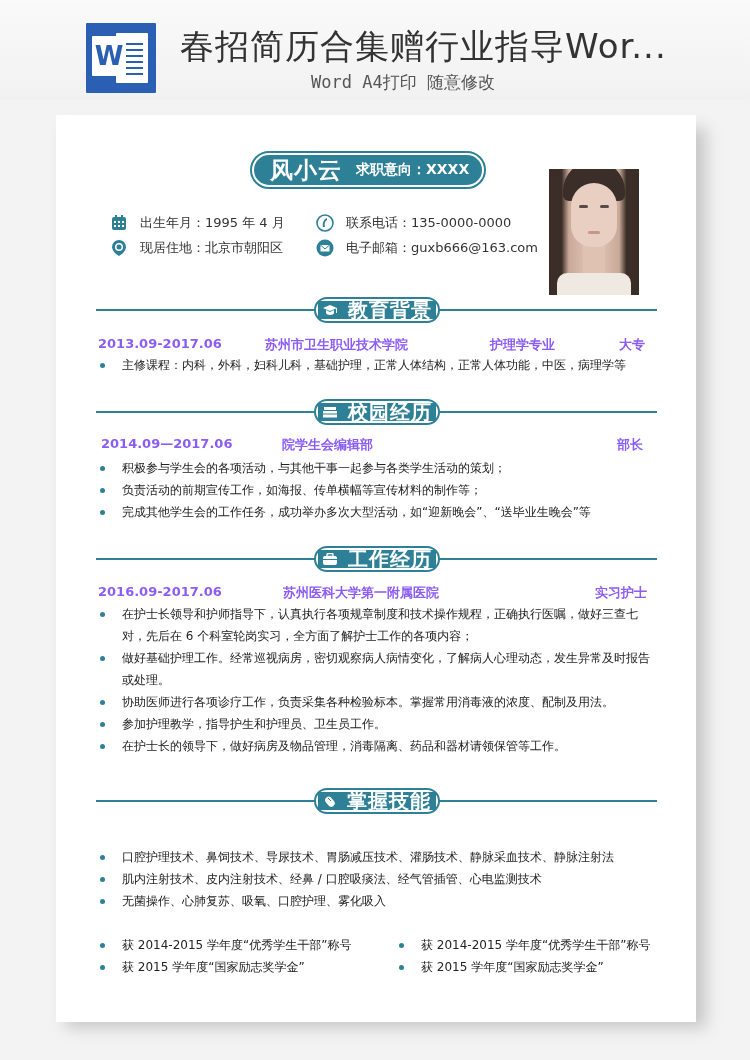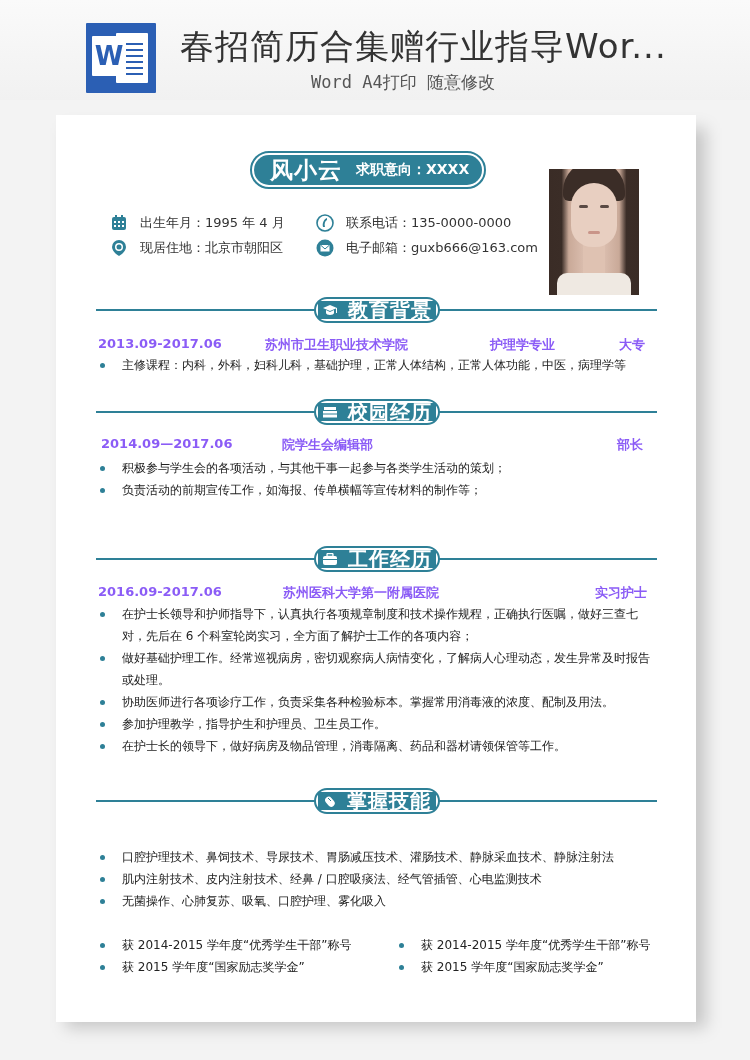--- a/index.html
+++ b/index.html
@@ -245,20 +245,21 @@
       </div>
   </div>
   <div class="entry-row" style="top:321px;">
     <span style="left:3px">2014.09—2017.06</span>
     <span style="left:184px">院学生会编辑部</span>
     <span style="left:519px">部长</span>
   </div>
   <ul class="bullets" style="top:342px;">
     <li>积极参与学生会的各项活动，与其他干事一起参与各类学生活动的策划；</li>
     <li>负责活动的前期宣传工作，如海报、传单横幅等宣传材料的制作等；</li>
+    <li>完成其他学生会的工作任务，成功举办多次大型活动，如“迎新晚会”、“送毕业生晚会”等</li>
   </ul>
 
   <div class="section-head" style="top:431px;">
     <div class="line"></div>
     <div class="pill">
         <div class="inner">
       <svg width="16" height="13" viewBox="0 0 16 13">
             <rect x="1" y="3" width="14" height="9" rx="2" fill="#fff"></rect>
             <rect x="5" y="0.5" width="6" height="3" rx="1" fill="none" stroke="#fff" stroke-width="1.3"></rect>
             <rect x="1" y="6" width="14" height="1" fill="#2e8097"></rect>

